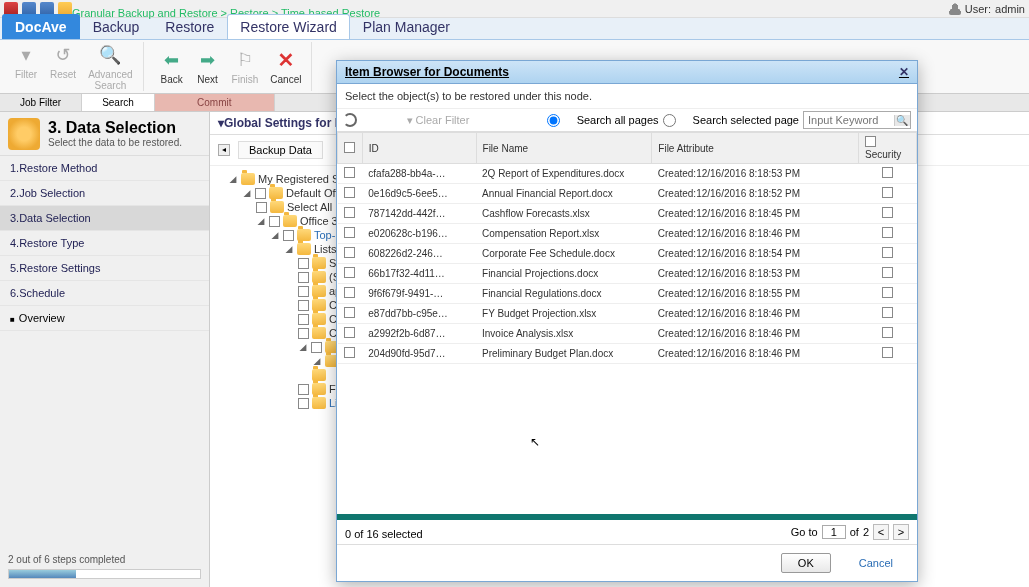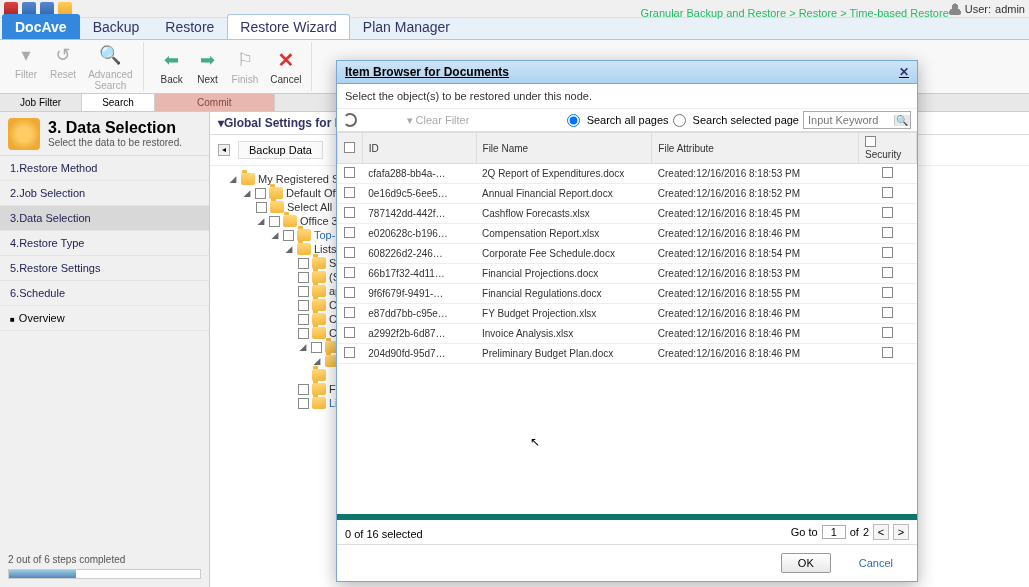--- a/index.html
+++ b/index.html
@@ -5,21 +5,21 @@
 * { box-sizing: border-box; margin: 0; padding: 0; font-family: Tahoma, Arial, sans-serif; }
 body { width: 1029px; height: 587px; background: #f5f5f5; font-size: 11px; overflow: hidden; position: relative; }
 
 
 .topbar { height: 18px; background: #f0f0f0; display: flex; align-items: center; padding: 0 4px; border-bottom: 1px solid #ddd; }
 .topbar .app-icons { display: flex; gap: 4px; }
 .topbar .app-icons span { width: 14px; height: 14px; display: inline-block; }
 .ai-red { background: linear-gradient(#d44,#a22); border-radius: 2px; }
 .ai-blue { background: linear-gradient(#58c,#36a); border-radius: 2px; }
 .ai-yellow { background: linear-gradient(#fc5,#ea3); border-radius: 2px; }
-.breadcrumb { flex: 1; text-align: right; color: #2b6; font-size: 11px; margin-top: 8px; }
+.breadcrumb { flex: 1; text-align: left; color: #2b6; font-size: 11px; margin-top: 8px; }
 .user-area { display: flex; align-items: center; gap: 4px; color: #333; }
 .user-icon { width: 12px; height: 12px; background: radial-gradient(circle at 50% 30%, #888 30%, transparent 31%), radial-gradient(circle at 50% 90%, #888 50%, transparent 51%); border-radius: 2px; }
 
 
 .main-tabs { height: 22px; display: flex; align-items: flex-end; padding-left: 2px; border-bottom: 1px solid #a8c8e8; background: #e8f0f8; }
 .main-tab { padding: 4px 12px; font-size: 14px; color: #336; cursor: pointer; border: 1px solid transparent; border-bottom: none; }
 .main-tab.active { background: #fff; border-color: #a8c8e8; border-radius: 3px 3px 0 0; }
 .main-tab.brand { background: #3388dd; color: #fff; font-weight: bold; border-radius: 3px 3px 0 0; }
 
 
@@ -81,21 +81,21 @@
 
 
 .modal-overlay { position: absolute; left: 336px; top: 60px; width: 582px; background: #fff; border: 1px solid #7aa7d4; box-shadow: 0 4px 16px rgba(0,0,0,0.3); z-index: 100; }
 .modal-title { background: linear-gradient(#cde4f7, #aed3f0); padding: 4px 8px; font-weight: bold; font-size: 12px; display: flex; justify-content: space-between; align-items: center; border-bottom: 1px solid #7aa7d4; text-decoration: underline; }
 .modal-close { cursor: pointer; color: #336; font-weight: bold; font-size: 12px; }
 .modal-desc { padding: 6px 8px; font-size: 11px; color: #333; }
 .modal-toolbar { display: flex; align-items: center; padding: 2px 6px; gap: 10px; border-top: 1px solid #eee; border-bottom: 1px solid #ddd; }
 .refresh-icon { width: 14px; height: 14px; border: 2px solid #666; border-left-color: transparent; border-radius: 50%; position: relative; cursor: pointer; }
 .clear-filter { color: #aaa; font-size: 11px; cursor: pointer; margin-left: 40px; }
 .search-scope { display: flex; align-items: center; gap: 4px; margin-left: auto; font-size: 11px; }
-.search-scope label { display: flex; gap: 7px; }
+.search-scope label { display: flex; gap: 17px; }
 .search-box { border: 1px solid #aaa; display: flex; align-items: center; background: #fff; }
 .search-box input { border: none; padding: 2px 4px; font-size: 11px; width: 90px; outline: none; }
 .search-box .mag { width: 16px; text-align: center; background: #e8e8e8; border-left: 1px solid #ccc; cursor: pointer; font-size: 10px; }
 
 
 .mtable { width: 100%; border-collapse: collapse; font-size: 10px; }
 .mtable th { background: #f0f0f0; border: 1px solid #ddd; padding: 3px 6px; text-align: left; font-weight: normal; color: #333; }
 .mtable td { border-bottom: 1px solid #eee; padding: 3px 6px; color: #333; }
 .mtable .chk { width: 11px; height: 11px; border: 1px solid #888; display: inline-block; background: #fff; }
 .col-chk { width: 24px; text-align: center; }

